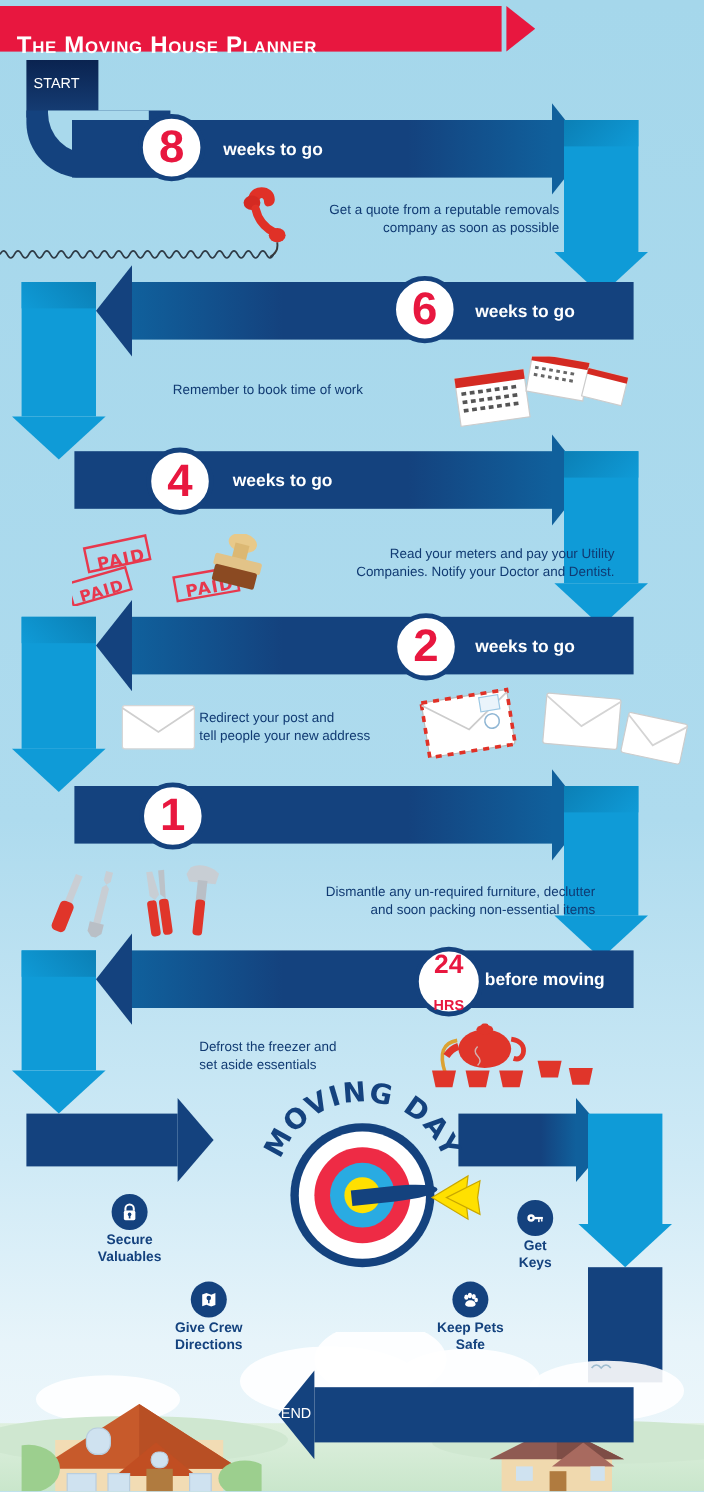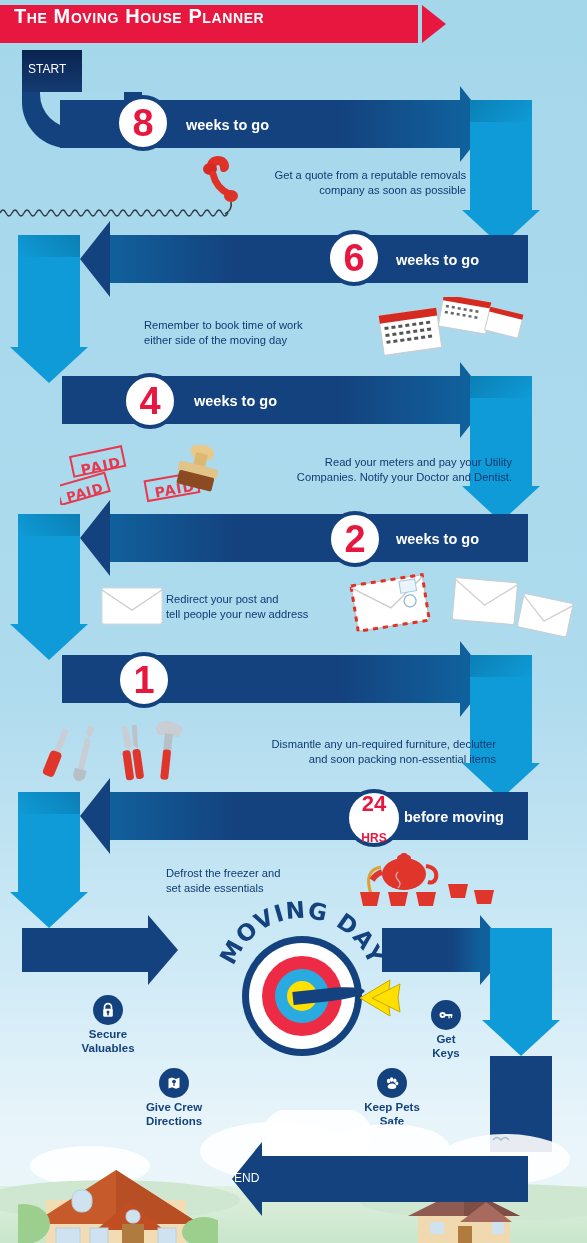--- a/index.html
+++ b/index.html
@@ -11,21 +11,21 @@
   }
   #page { position:relative; width:587px; height:1243px; overflow:hidden;
           background:linear-gradient(#a5d7eb 0%, #aedbee 55%, #cfeaf6 78%, #e7f4fa 90%, #eef7fb 100%); }
 
   
   .hdr-wrap { position:absolute; left:0; top:5px; width:450px; height:38px; }
   .hdr-bar  { position:absolute; left:0; top:0; width:418px; height:38px; background:#e8173f; }
   .hdr-tip  { position:absolute; left:422px; top:0; width:0; height:0;
               border-top:19px solid transparent; border-bottom:19px solid transparent;
               border-left:24px solid #e8173f; }
-  .hdr-title{ position:absolute; left:14px; top:0; color:#fff; font-weight:bold;
+  .hdr-title{ position:absolute; left:14px; top:22px; color:#fff; font-weight:bold;
               font-size:20px; font-variant:small-caps; letter-spacing:.6px; white-space:nowrap; }
 
   
   .navy-bar { position:absolute; background:#14427e; }
   .navy-bar.grad-r { background:linear-gradient(90deg,#14427e 70%,#10609c 100%); }
   .navy-bar.grad-l { background:linear-gradient(270deg,#14427e 70%,#10609c 100%); }
   .tip-r { position:absolute; width:0; height:0; border-top:var(--h) solid transparent;
            border-bottom:var(--h) solid transparent; border-left:30px solid #14427e; }
   .tip-l { position:absolute; width:0; height:0; border-top:var(--h) solid transparent;
            border-bottom:var(--h) solid transparent; border-right:30px solid #14427e; }
@@ -148,21 +148,20 @@
   <div class="badge n6">
     <span class="num">6</span>
   </div>
 
   <div class="lblue" style="left:18px;top:235px;width:62px;height:112px;"></div>
   <div class="lblue-dn" style="--w:39px;left:10px;top:347px;"></div>
   <div class="corner-sh" style="left:18px;top:235px;width:62px;height:22px;background:linear-gradient(225deg,#0b7fb5,#0f9bd7);"></div>
 
   <div class="copy" style="left:144px;top:318px;width:230px;">
     <div>Remember to book time of work</div>
-    <div>either side of the moving day</div>
   </div>
 
   <div class="ill" style="left:374px;top:297px;width:150px;height:62px;">
     <svg viewBox="0 0 150 62" width="150" height="62">
       <g transform="rotate(-8 40 40)">
         <rect x="8" y="14" width="58" height="40" fill="#fff" stroke="#ccc"></rect>
         <rect x="8" y="14" width="58" height="8" fill="#d42a22"></rect>
         <g fill="#555">
           <rect x="12" y="26" width="4" height="3"></rect>
             <rect x="19" y="26" width="4" height="3"></rect>

